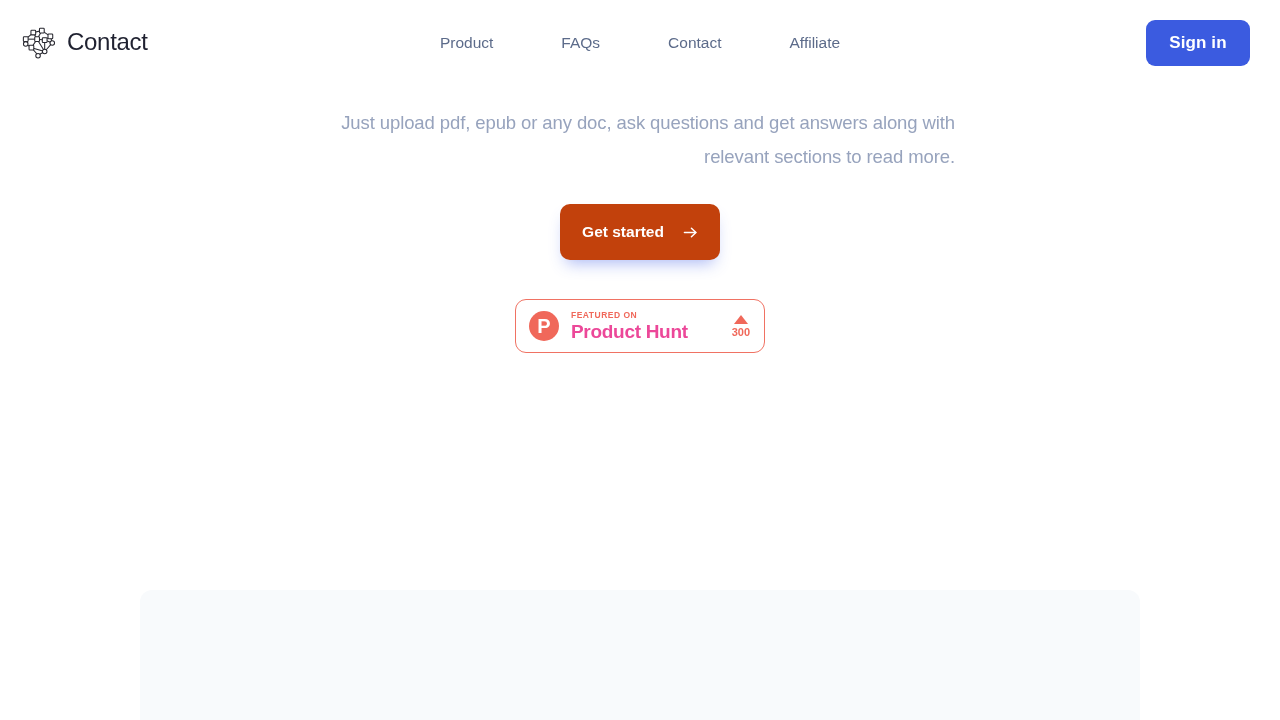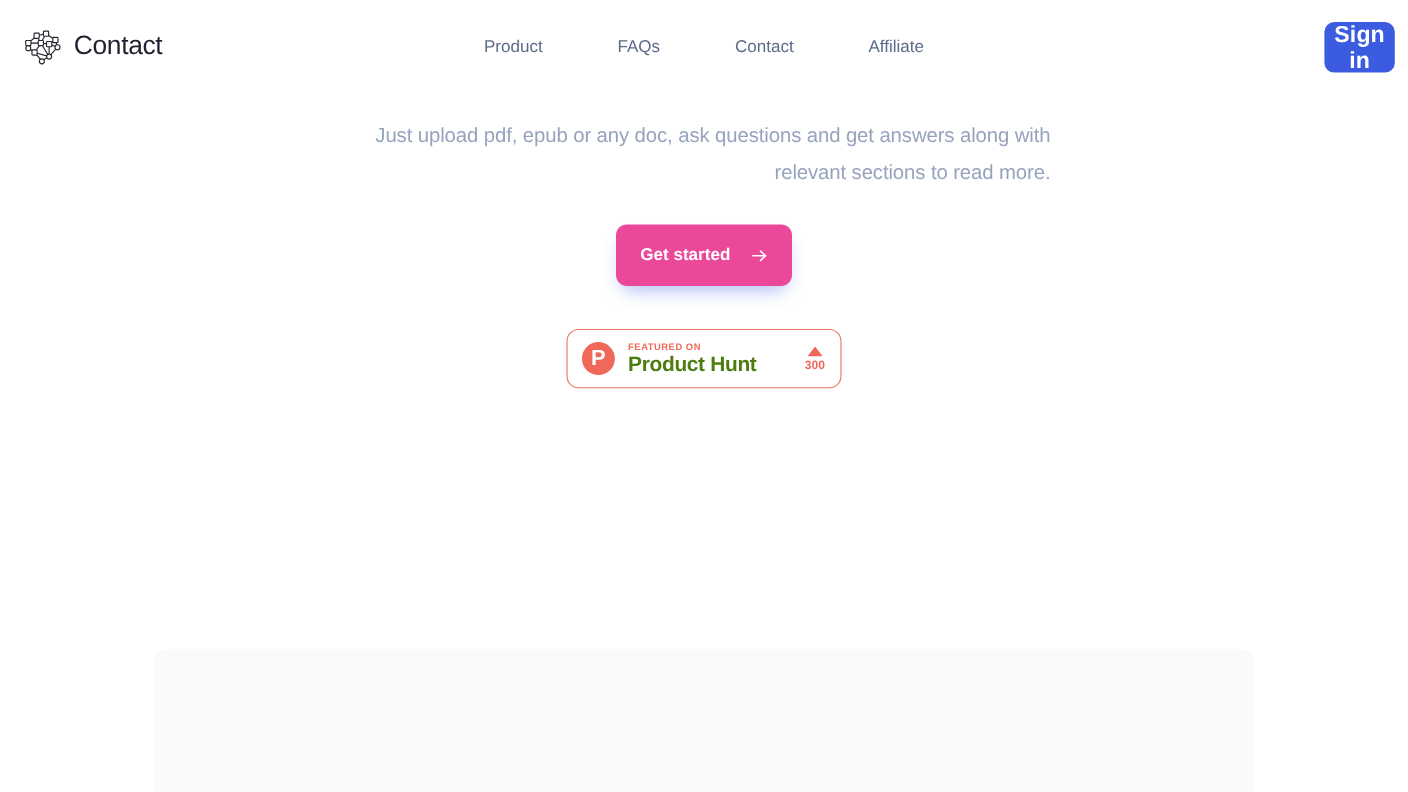--- a/index.html
+++ b/index.html
@@ -77,30 +77,30 @@
     text-decoration: none;
     padding: 0 34px;
     line-height: 30px;
     white-space: nowrap;
   }
   .nav-link:first-child { padding-left: 0; }
   .nav-link:last-child  { padding-right: 0; }
 
   .signin-btn {
     position: absolute;
-    right: 12px;
+    right: 30px;
     top: 20px;
-    width: 64px;
+    width: 104px;
     height: 46px;
     background: #3b5be0;
     color: #ffffff;
     border: none;
     border-radius: 9px;
     font-family: "Liberation Sans", sans-serif;
-    font-size: 21px;
+    font-size: 17px;
     font-weight: bold;
     cursor: pointer;
     letter-spacing: 0.1px;
   }
 
   
   .hero {
     position: absolute;
     top: 86px;
     left: 0;
@@ -132,21 +132,21 @@
 
   .cta-wrap {
     margin-top: 30px;
     display: flex;
     justify-content: center;
   }
 
   .cta-btn {
     width: 160px;
     height: 56px;
-    background: #ec4899;
+    background: #c2410c;
     color: #ffffff;
     border: none;
     border-radius: 10px;
     font-family: "Liberation Sans", sans-serif;
     font-size: 15.5px;
     font-weight: bold;
     cursor: pointer;
     display: flex;
     align-items: center;
     justify-content: center;
@@ -208,21 +208,21 @@
     font-weight: bold;
     letter-spacing: 0.5px;
     color: #f0685a;
     display: block;
     margin-bottom: 2px;
   }
 
   .ph-name {
     font-size: 19px;
     font-weight: bold;
-    color: #4d7c0f;
+    color: #ec4899;
     display: block;
     letter-spacing: -0.3px;
   }
 
   .ph-votes {
     flex: none;
     text-align: center;
     line-height: 1;
   }
 

